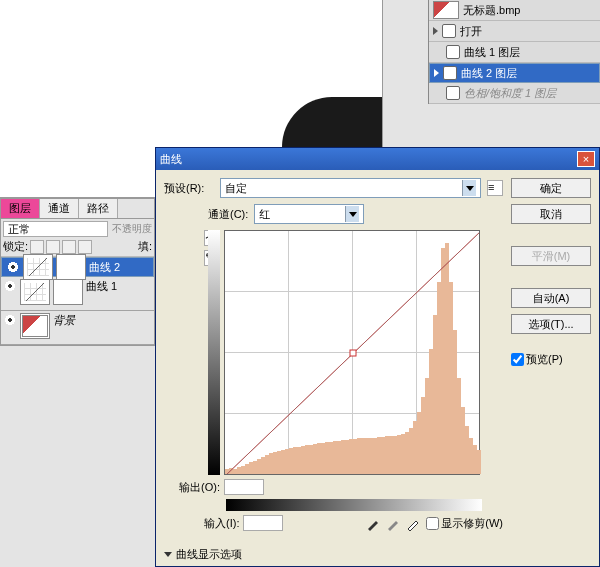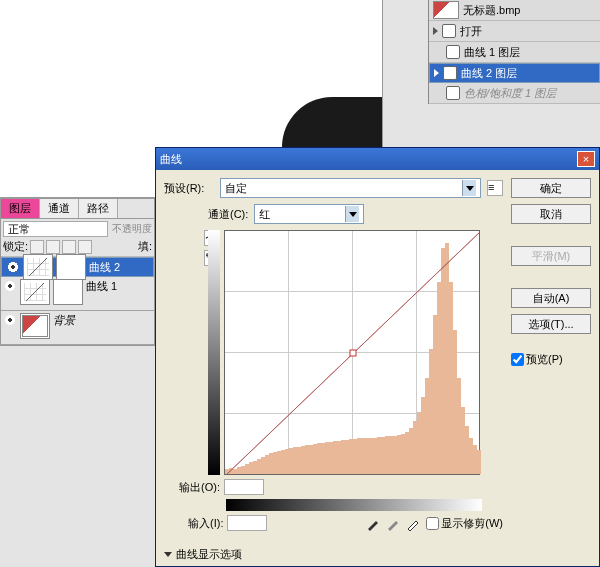--- a/index.html
+++ b/index.html
@@ -240,21 +240,21 @@
                 <rect x="125" y="119" width="6" height="6" fill="#fff" stroke="#c33"></rect>
               </svg>
           </div>
         </div>
       </div>
       <div class="io-row" style="margin-left:0">
         <span class="lbl" style="text-align:right;min-width:56px">输出(O):</span>
         <input type="text" style="width: 40px; height: 16px; border: 1px solid rgb(170, 170, 170);">
       </div>
       <div class="hgrad"></div>
-      <div class="io-row" style="margin-left:24px">
+      <div class="io-row" style="margin-left:40px">
         <span>输入(I):</span>
         <input type="text" style="width: 40px; height: 16px; border: 1px solid rgb(170, 170, 170);">
         <span style="flex:1"></span>
         <svg class="dropper">
             <path d="M2 14 L10 6 L12 8 L4 16 Z" fill="#333"></path>
           </svg>
         <svg class="dropper">
             <path d="M2 14 L10 6 L12 8 L4 16 Z" fill="#888"></path>
           </svg>
         <svg class="dropper">

